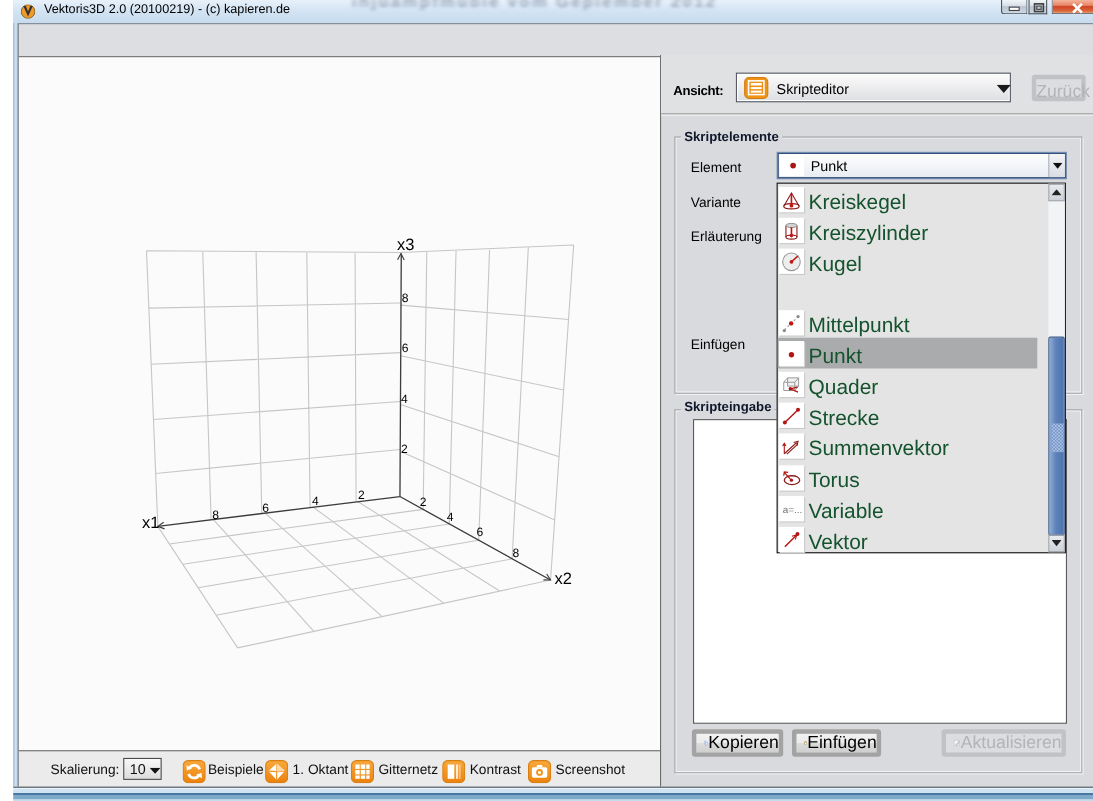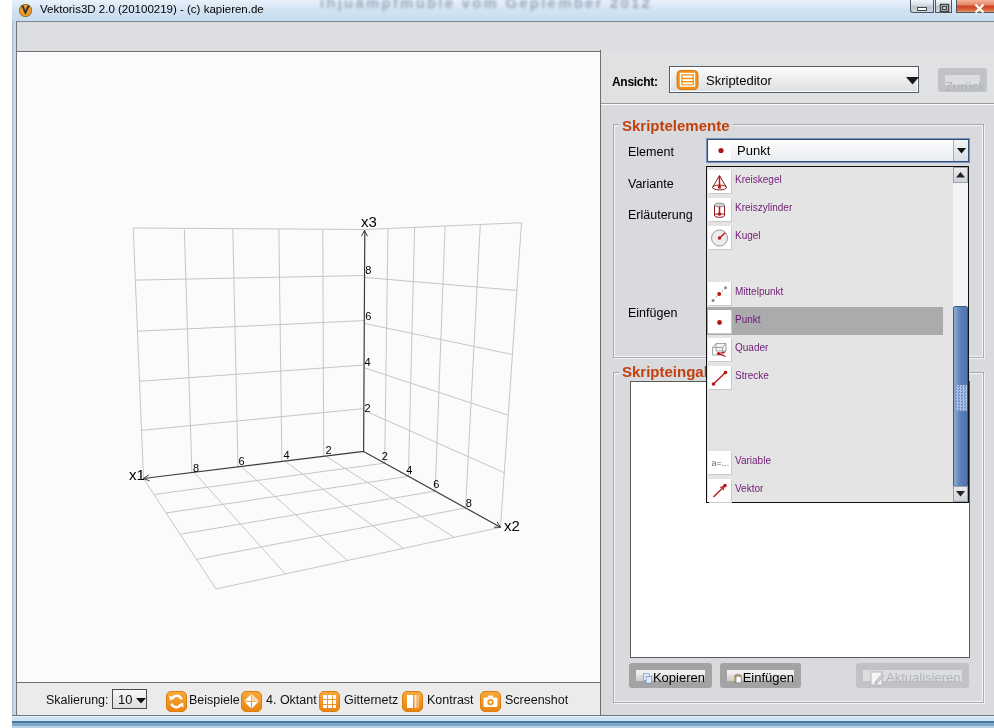--- a/index.html
+++ b/index.html
@@ -26,39 +26,39 @@
 
 #plot{left:0px;top:29px;width:584px;height:632px;background:#fbfbfb;border:1px solid #6e6e6e;border-left:none}
 
 #btoolbar{left:0px;top:660px;width:584px;height:33px;background:#ebebeb;border-right:1px solid #6e6e6e;border-top:1px solid #6e6e6e;font-size:12.5px;color:#111}
 #skcombo{left:95px;top:6px;width:35px;height:20px;border:1px solid #4a4a4a;background:linear-gradient(#f8f8f8,#dcdcdc);font-size:13px}
 .oicon{top:8px;width:21px;height:21px}
 .olab{top:10px}
 
 #rpanel{left:583px;top:28px;width:401px;height:665px;background:#d8dadd;border-left:1px solid #6e6e6e}
 #anstrip{left:0px;top:0px;width:401px;height:54px;background:#dfe1e3;border-bottom:1px solid #9a9a9a;box-shadow:0 1px 0 #fff}
-.glabel{font-weight:bold;color:#c2410c;font-size:15px;background:#d8dadd;padding:0 3px}
+.glabel{font-weight:bold;color:#0f172a;font-size:12px;background:#d8dadd;padding:0 3px}
 .groupbox{border:1px solid #a6a9ad;box-shadow:inset 0 0 0 1px #f4f4f4,1px 1px 0 #f4f4f4}
 .lab{font-size:12.5px;color:#000}
-.win7btn{border:7px solid #a3a3a3;border-radius:3px;background:linear-gradient(#f2f2f2,#ebebeb 50%,#dddddd 50%,#cfcfcf);font-size:13px;color:#000}
+.win7btn{border:4px solid #a3a3a3;border-radius:3px;background:linear-gradient(#f2f2f2,#ebebeb 50%,#dddddd 50%,#cfcfcf);font-size:16px;color:#000}
 .win7btn.dis{border-color:#c0c2c5;background:#dbdde0;color:#b2b4b7}
 #anscombo{left:68px;top:16px;width:250px;height:27px;border:1px solid #565b63;background:linear-gradient(#fbfbfb,#ececee 55%,#dcdee0);box-shadow:inset 0 0 0 1px #fff}
 #zurueck{left:337px;top:18px;width:49px;height:24px;text-align:center;line-height:23px}
 #elcombo{left:106px;top:89px;width:262px;height:23px;border:1px solid #33517e;background:linear-gradient(#fdfdfd,#e9edf2);box-shadow:0 0 0 1px #7a92b4}
 #elarrow{left:245px;top:0px;width:15px;height:21px;background:linear-gradient(#f2f4f6,#d9dde2);border-left:1px solid #aab;display:flex;align-items:center;justify-content:center}
 #textarea{left:29px;top:331px;width:340px;height:277px;background:#fff;border:1px solid #5a5a5a}
 .btn2{display:flex;padding-left:7px;gap:0}
 #kopieren{left:28px;top:613px;width:83px;height:25px}
 #einfuegen{left:119px;top:613px;width:81px;height:25px}
 #aktual{left:255px;top:613px;width:113px;height:25px}
 #droplist{left:105px;top:116px;width:263px;height:337px;background:#e4e4e4;border:1px solid #111}
 .drow{position:absolute;left:0;width:236px;height:28px}
 .drow.sel{background:#a9abad}
 .dicon{position:absolute;left:1px;top:3px;width:23px;height:23px;background:#fff;box-shadow:1px 1px 0 #c9c9c9}
-.dtxt{position:absolute;left:28px;top:7px;font-size:10px;color:#701a75}
+.dtxt{position:absolute;left:28px;top:7px;font-size:19px;color:#14532d}
 #sbar{position:absolute;left:246px;top:0;width:15px;height:335px;background:#f1f3f5}
 .sbtn{position:absolute;left:246px;width:15px;height:16px;background:linear-gradient(#e9ebee,#cdd2d8);border:1px solid #9aa0a8;display:flex;align-items:center;justify-content:center}
 #sthumb{position:absolute;left:246px;top:139px;width:15px;height:181px;background:linear-gradient(90deg,#91add4,#5d82bb 45%,#4f74ae);border:1px solid #3c5a85;border-radius:2px}
 </style></head>
 <body>
 <div id="win">
  <div class="abs" id="titlebar">
    <div class="abs" id="bgtext">ihjuämpfmüble vom Geplember 2012</div>
  </div>
  <svg class="abs" id="ticon" viewBox="0 0 13 13">
@@ -121,21 +121,21 @@
           <path d="M15.6 8.3 A5.3 5.3 0 0 0 6.2 7.1 M5.4 12.7 A5.3 5.3 0 0 0 14.8 13.9" stroke="#fff" stroke-width="2.5" fill="none"></path>
           <path d="M3.4 4.6 L3.9 9.4 L8.6 7.6 Z M17.6 16.4 L17.1 11.6 L12.4 13.4 Z" fill="#fff"></path>
         </svg>
      <span class="abs olab" style="left:172px">Beispiele</span>
      <svg class="abs oicon" style="left:224px" viewBox="0 0 21 21">
           <rect x=".5" y=".5" width="20" height="20" rx="4.5" fill="url(#og)" stroke="#d97f10"></rect>
           <path d="M10.5 3 L18 10 L10.5 18 L3 10 Z" fill="#fff"></path>
           <path d="M10.5 3 L10.5 18 M10.5 10.5 L3 10 M10.5 10.5 L18 10" stroke="#f09020" stroke-width="1"></path>
           <path d="M10.5 3 L18 10 L10.5 10.5 Z" fill="#fbd9a8"></path>
         </svg>
-     <span class="abs olab" style="left:249px">4. Oktant</span>
+     <span class="abs olab" style="left:249px">1. Oktant</span>
      <svg class="abs oicon" style="left:302px" viewBox="0 0 21 21">
           <rect x=".5" y=".5" width="20" height="20" rx="4.5" fill="url(#og)" stroke="#d97f10"></rect>
           <g fill="#fff">
             <rect x="4" y="4" width="4" height="4"></rect>
             <rect x="9" y="4" width="4" height="4"></rect>
             <rect x="14" y="4" width="3" height="4"></rect>
             <rect x="4" y="9" width="4" height="4"></rect>
             <rect x="9" y="9" width="4" height="4"></rect>
             <rect x="14" y="9" width="3" height="4"></rect>
             <rect x="4" y="14" width="4" height="3"></rect>
@@ -281,20 +281,36 @@
             <span class="dtxt">Quader</span>
           </div>
           <div class="drow" style="top:196px">
             <div class="dicon"><svg width="23" height="23" viewBox="-2.5 -3 23 23">
                 <path d="M3 15 L15 3.5" stroke="#b61313" stroke-width="1.3"></path>
                 <circle cx="3" cy="15" r="1.8" fill="#b61313"></circle>
                 <circle cx="15" cy="3.5" r="1.8" fill="#b61313"></circle>
               </svg></div>
             <span class="dtxt">Strecke</span>
           </div>
+          <div class="drow" style="top:224px">
+            <div class="dicon"><svg width="23" height="23" viewBox="-2.5 -3 23 23">
+                <path d="M2.5 15.5 V7 M1 8.5 L2.5 6 L4 8.5" stroke="#b61313" fill="none" stroke-width="1"></path>
+                <path d="M2.5 15.5 L13.5 5.5 M4.8 15.8 L14.8 6.7 M13.5 5.5 L14.8 6.7" stroke="#8b1a1a" fill="none" stroke-width="1"></path>
+                <path d="M11 5.2 L15 4.2 L14 8.2" stroke="#8b1a1a" fill="none" stroke-width="1"></path>
+              </svg></div>
+            <span class="dtxt">Summenvektor</span>
+          </div>
+          <div class="drow" style="top:253px">
+            <div class="dicon"><svg width="23" height="23" viewBox="-2.5 -3 23 23">
+                <ellipse cx="9.5" cy="10.5" rx="7" ry="4" stroke="#8b1a1a" fill="none" stroke-width="1.2"></ellipse>
+                <circle cx="9" cy="10.5" r="1.5" fill="#b61313"></circle>
+                <path d="M8 9.5 L2.5 3.5 M2 6.5 L2.5 3 L6 3.5" stroke="#b61313" fill="none" stroke-width="1.1"></path>
+              </svg></div>
+            <span class="dtxt">Torus</span>
+          </div>
           <div class="drow" style="top:281px">
             <div class="dicon"><svg width="23" height="23" viewBox="-2.5 -3 23 23">
                 <text x="1" y="12" font-size="9" fill="#6e6e6e" font-family="Liberation Sans,sans-serif">a=...</text>
               </svg></div>
             <span class="dtxt">Variable</span>
           </div>
           <div class="drow" style="top:309px">
             <div class="dicon"><svg width="23" height="23" viewBox="-2.5 -3 23 23">
                 <path d="M3 15 L13.5 4.5" stroke="#b61313" stroke-width="1.3"></path>
                 <path d="M9.5 5.5 L13.8 4.2 L12.5 8.5" stroke="#b61313" fill="none" stroke-width="1"></path>

